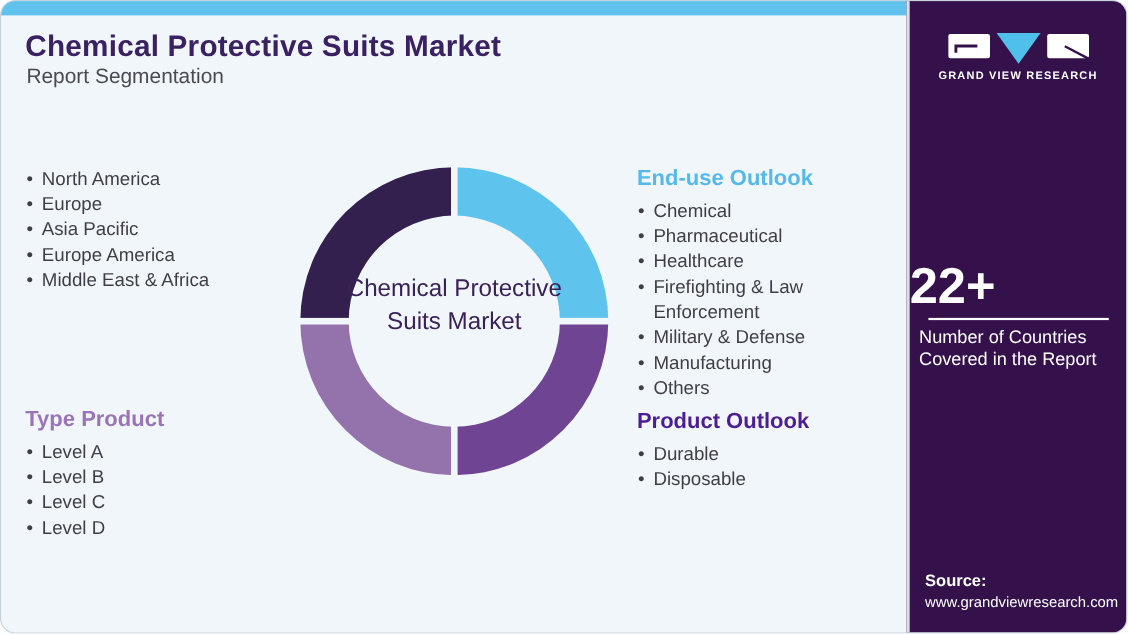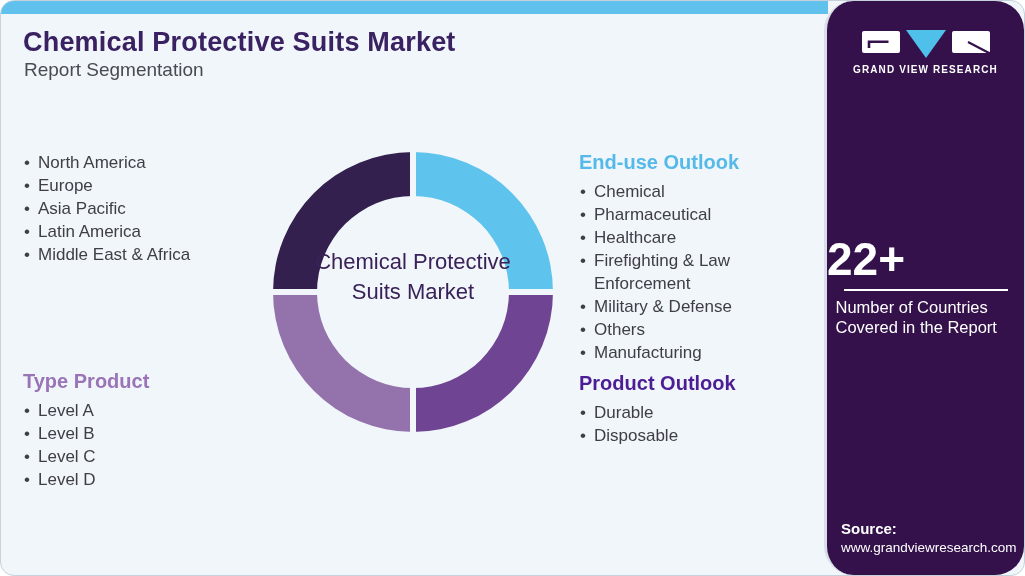--- a/index.html
+++ b/index.html
@@ -56,21 +56,20 @@
     position: absolute; left: 312px; top: 246px; width: 200px;
     text-align: center; font-size: 22px; line-height: 30px;
     color: #3A2158;
   }
   
   .sidebar {
     position: absolute; right: 0; top: 0; bottom: 0;
     width: 200px; background: #34114B;
     border-left: 3px solid #D9DFE9;
     color: #ffffff;
-    border-radius: 29px;
   }
   .logo-block { position: absolute; top: 28px; left: 0; right: 0; text-align: center; }
   .logo-mark { display: block; margin: 0 auto; }
   .logo-wordmark {
     margin-top: 5px; font-size: 10px; font-weight: bold;
     letter-spacing: 1.1px; color: #ffffff; white-space: nowrap;
   }
   .stats { position: absolute; top: 234px; left: 0; right: 0; text-align: left; }
   .stat-value { font-size: 46px; font-weight: bold; line-height: 48px; }
   .stat-divider { width: 164px; height: 2px; background: #ffffff; margin: 6px auto 7px; }
@@ -90,21 +89,21 @@
   <div class="topbar"></div>
 
   <div class="page-title">Chemical Protective Suits Market</div>
   <div class="page-subtitle">Report Segmentation</div>
 
   <div class="section section-regional">
     <ul>
       <li>North America</li>
       <li>Europe</li>
       <li>Asia Pacific</li>
-      <li>Latin America</li>
+      <li>Europe America</li>
       <li>Middle East &amp; Africa</li>
     </ul>
   </div>
 
   <div class="section section-type">
     <h2>Type Product</h2>
     <ul>
       <li>Level A</li>
       <li>Level B</li>
       <li>Level C</li>
@@ -113,22 +112,22 @@
   </div>
 
   <div class="section section-enduse">
     <h2>End-use Outlook</h2>
     <ul>
       <li>Chemical</li>
       <li>Pharmaceutical</li>
       <li>Healthcare</li>
       <li>Firefighting &amp; Law Enforcement</li>
       <li>Military &amp; Defense</li>
+      <li>Manufacturing</li>
       <li>Others</li>
-      <li>Manufacturing</li>
     </ul>
   </div>
 
   <div class="section section-product">
     <h2>Product Outlook</h2>
     <ul>
       <li>Durable</li>
       <li>Disposable</li>
     </ul>
   </div>

